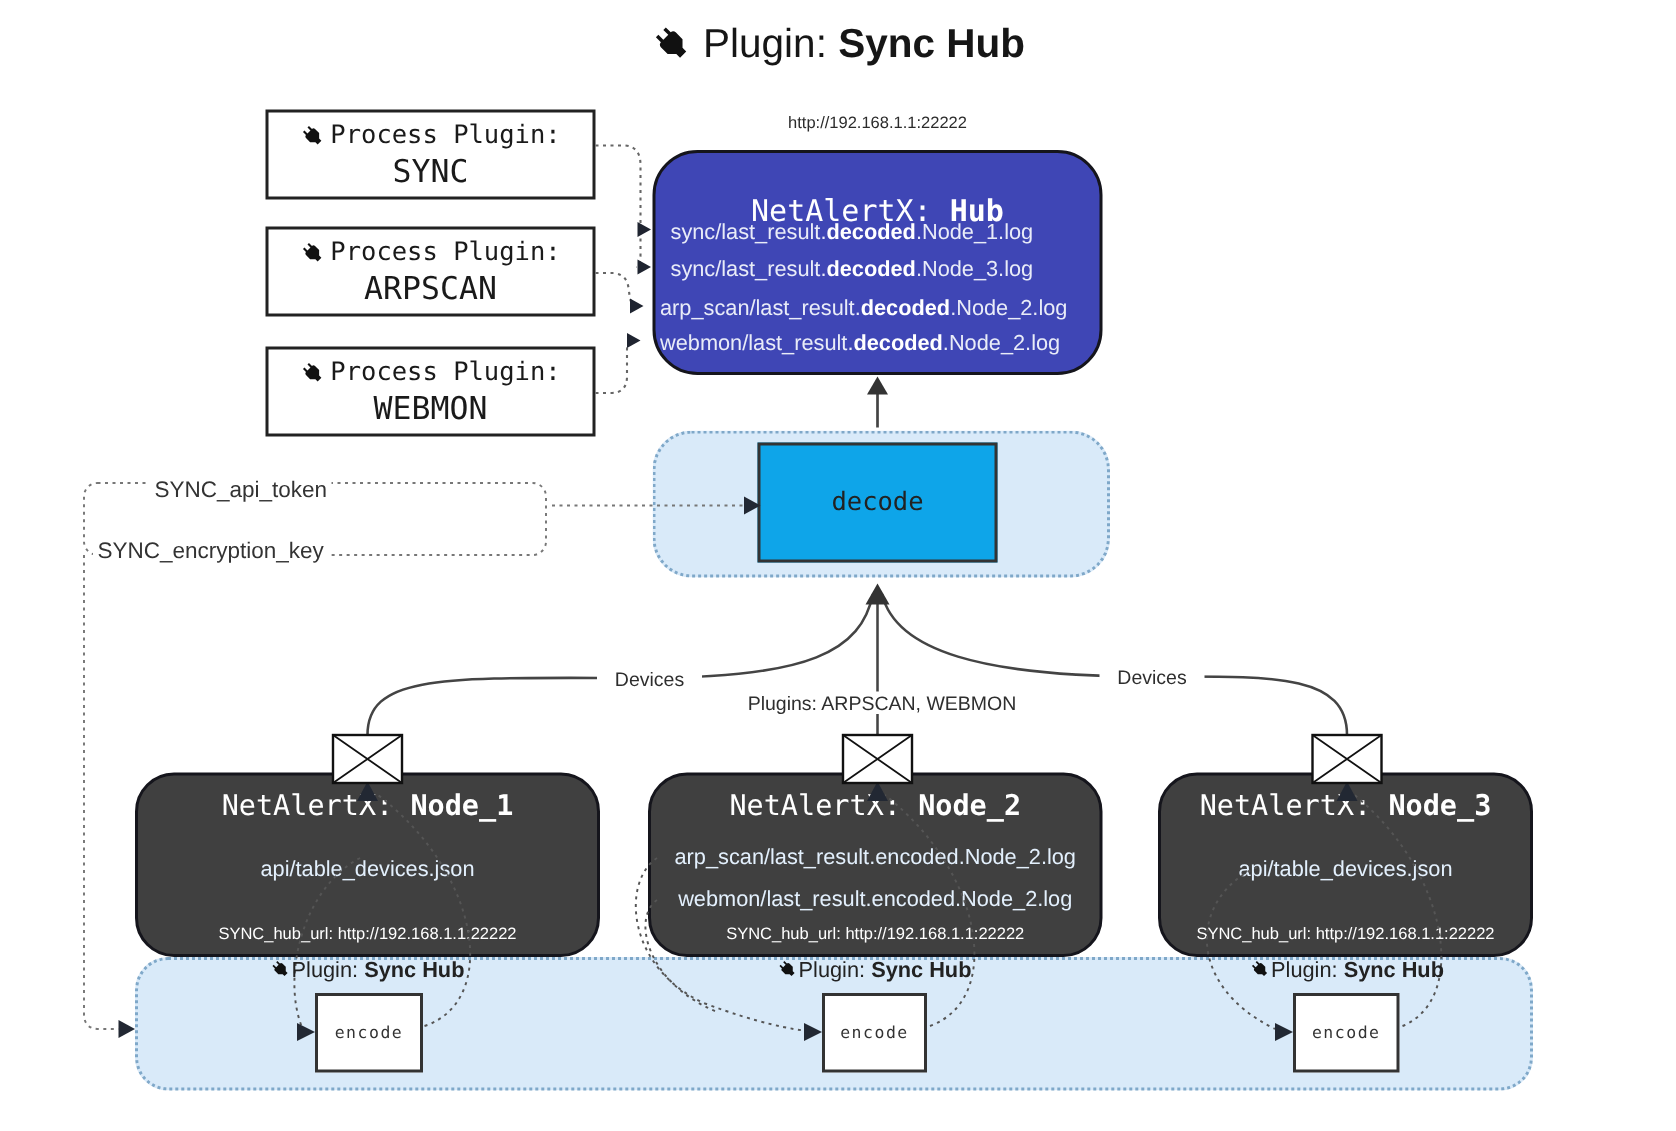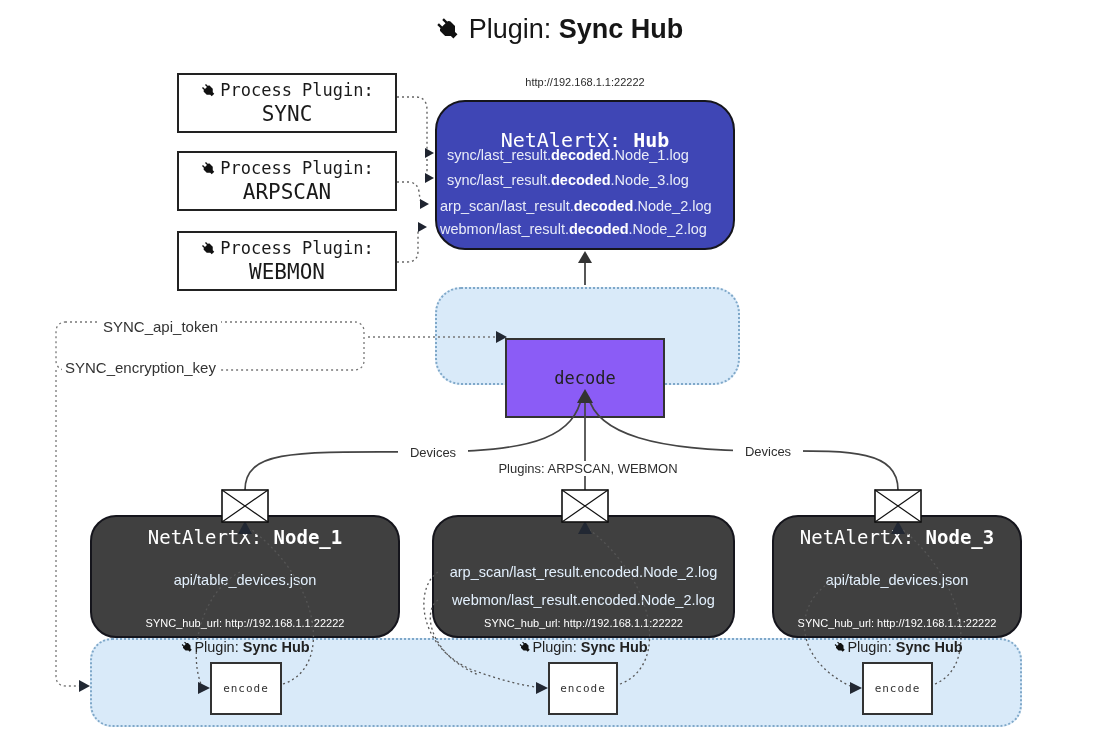--- a/index.html
+++ b/index.html
@@ -27,22 +27,22 @@
   
   .pbox{width:220px;height:60px;left:177px;background:#fff;border:2px solid #222;box-sizing:border-box;
         text-align:center;}
   .pbox .r1{margin-top:5px;font-size:17px;display:flex;align-items:center;justify-content:center;gap:3px;}
   .pbox .r2{font-size:21px;margin-top:2px;}
   #pbox-0{top:73px;} #pbox-1{top:151px;} #pbox-2{top:231px;}
 
   
   #decode-panel{left:435px;top:287px;width:305px;height:98px;background:#D9EAF9;
                 border:2px dotted #7FA8C9;border-radius:26px;box-sizing:border-box;}
-  #decode-box{left:505px;top:295px;width:160px;height:80px;background:#8b5cf6;border:2px solid #333;
-              box-sizing:border-box;display:flex;align-items:center;justify-content:center;font-size:17px;color:#222;margin-top:43px;}
+  #decode-box{left:505px;top:295px;width:160px;height:80px;background:#0ea5e9;border:2px solid #333;
+              box-sizing:border-box;display:flex;align-items:center;justify-content:center;font-size:17px;color:#222;}
 
   
   .cfg-label{background:#fff;padding:0 3px;font-size:15px;color:#333;white-space:nowrap;}
   #cfg-token{left:100px;top:318px;}
   #cfg-key{left:62px;top:359px;}
 
   
   .edge-label{background:#fff;padding:0 3px;font-size:13px;color:#2e2e2e;text-align:center;white-space:nowrap;z-index:11;}
   #lbl-devices-left{left:398px;top:445px;width:64px;}
   #lbl-plugins-mid{left:492px;top:461px;width:186px;}
@@ -129,20 +129,21 @@
   <div id="lbl-devices-left" class="abs edge-label">Devices</div>
   <div id="lbl-plugins-mid" class="abs edge-label">Plugins: ARPSCAN, WEBMON</div>
   <div id="lbl-devices-right" class="abs edge-label">Devices</div>
 
   <div id="node-0" class="abs node z2">
     <div class="n-title mono"><span>NetAlertX: </span><b>Node_1</b></div>
     <div class="n-line">api/table_devices.json</div>
     <div class="n-footer">SYNC_hub_url: http://192.168.1.1:22222</div>
   </div>
   <div id="node-1" class="abs node z2">
+    <div class="n-title mono"><span>NetAlertX: </span><b>Node_2</b></div>
     <div class="n-line nl-0">arp_scan/last_result.encoded.Node_2.log</div>
     <div class="n-line nl-1">webmon/last_result.encoded.Node_2.log</div>
     <div class="n-footer">SYNC_hub_url: http://192.168.1.1:22222</div>
   </div>
   <div id="node-2" class="abs node z2">
     <div class="n-title mono"><span>NetAlertX: </span><b>Node_3</b></div>
     <div class="n-line">api/table_devices.json</div>
     <div class="n-footer">SYNC_hub_url: http://192.168.1.1:22222</div>
   </div>
 

